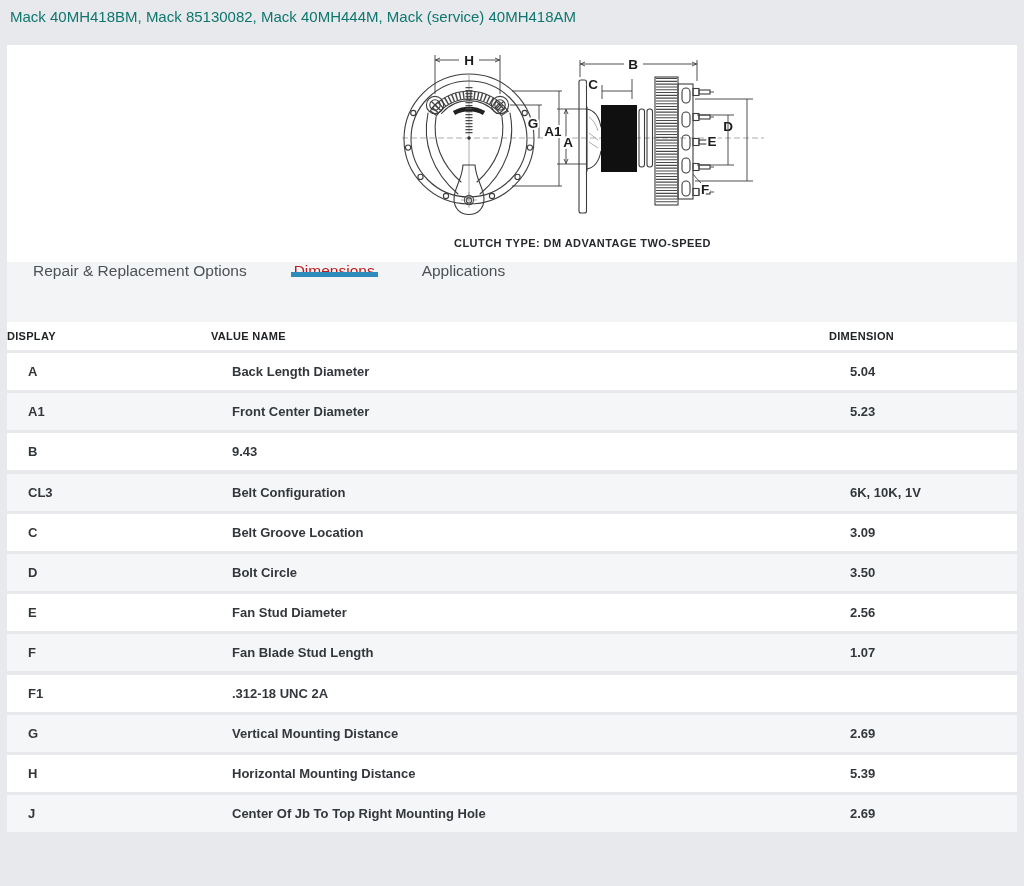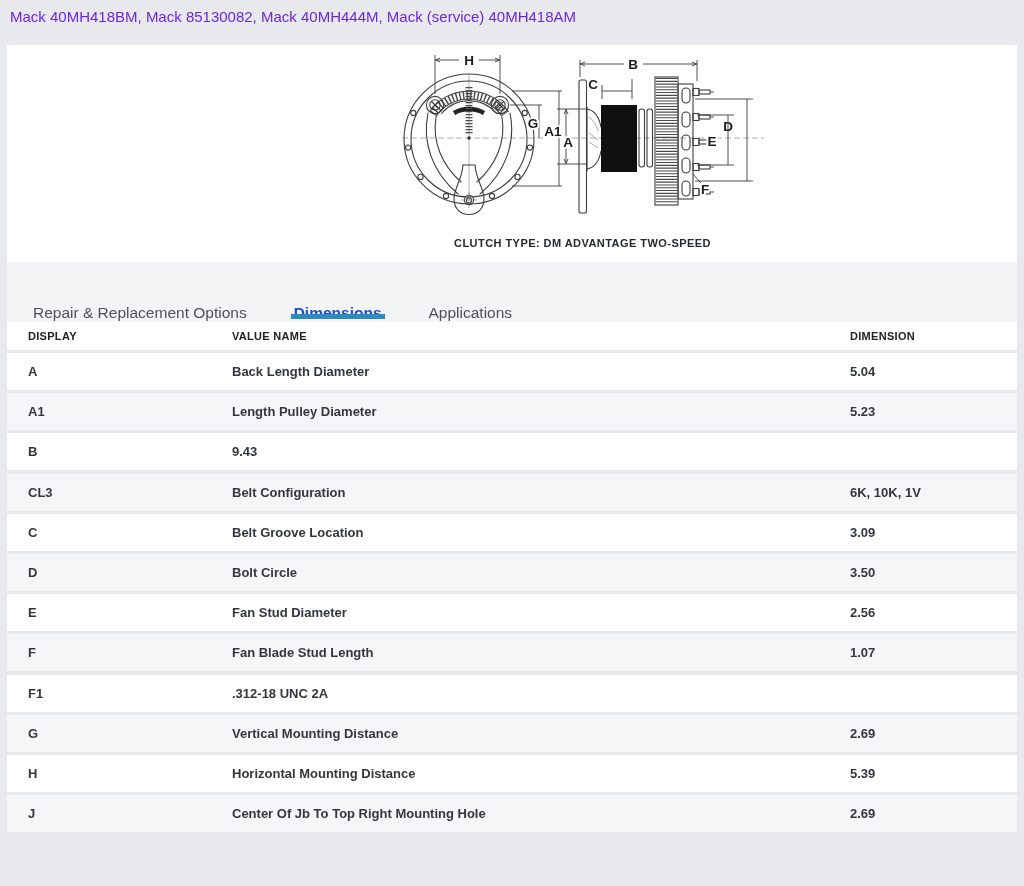--- a/index.html
+++ b/index.html
@@ -9,35 +9,35 @@
     --row-bg:#ffffff;
     --tabbar-bg:#f3f4f6;
   }
   *{box-sizing:border-box}
   html,body{margin:0;padding:0}
   body{
     width:1024px;height:886px;overflow:hidden;position:relative;
     background:var(--page-bg);
     font-family:"Liberation Sans", sans-serif;
   }
-  .titlebar{padding:8px 10px 0 10px;height:21px;font-size:15px;color:#6d28d9}
+  .titlebar{padding:8px 10px 0 10px;height:21px;font-size:15px;color:#0f766e}
   .card{margin:24px 7px 0 7px}
   .diagram-section{background:#fff;height:217px;position:relative}
   .diagram-svg{position:absolute;left:383px;top:2px}
   .diagram-caption{
     position:absolute;left:383px;top:192px;width:385px;text-align:center;
     font-size:11px;font-weight:bold;letter-spacing:.45px;color:#26292c;
   }
-  .tabbar{background:var(--tabbar-bg);height:60px;display:flex;gap:47px;padding-left:26px;align-items:flex-end}
+  .tabbar{background:var(--tabbar-bg);height:60px;display:flex;gap:47px;padding-left:26px;align-items:flex-start}
   .tab{display:flex;align-items:center;font-size:15.5px;color:#4c5156;position:relative;cursor:pointer;white-space:nowrap}
-  .tab.active{font-weight:bold;color:#1d4ed8}
+  .tab.active{font-weight:normal;color:#b91c1c}
   .tab.active::after{content:"";position:absolute;left:-3px;right:-3px;bottom:3px;height:5px;background:var(--accent)}
   .thead{
     background:#fff;height:28px;margin-bottom:3px;display:grid;
-    grid-template-columns:204px 618px auto;padding-left:21px;align-items:center;
+    grid-template-columns:204px 618px auto;align-items:center;
     font-size:11px;font-weight:bold;letter-spacing:.3px;color:#202326;
   }
   .trow{
     height:37px;margin-bottom:3.2px;display:grid;
     grid-template-columns:204px 618px auto;padding-left:21px;align-items:center;
     background:var(--row-bg);font-size:13px;font-weight:600;color:#33373b;
   }
   .trow.alt{background:var(--alt-row)}
   
   .dwg{stroke:#3d3d3d;stroke-width:1.1;fill:none;stroke-linecap:round}
@@ -231,21 +231,21 @@
   </div>
 
   <div id="rows">
       <div class="trow">
         <span>A</span>
         <span>Back Length Diameter</span>
         <span>5.04</span>
       </div>
       <div class="trow alt">
         <span>A1</span>
-        <span>Length Pulley Diameter</span>
+        <span>Front Center Diameter</span>
         <span>5.23</span>
       </div>
       <div class="trow">
         <span>B</span>
         <span>9.43</span>
       </div>
       <div class="trow alt">
         <span>CL3</span>
         <span>Belt Configuration</span>
         <span>6K, 10K, 1V</span>

